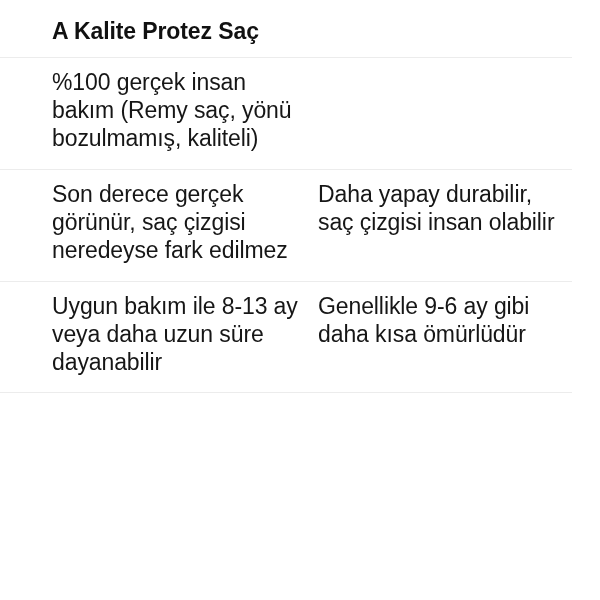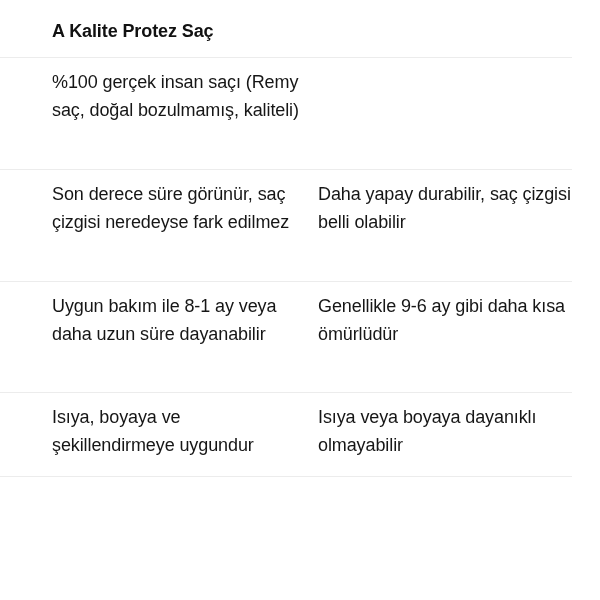--- a/index.html
+++ b/index.html
@@ -28,21 +28,21 @@
       box-sizing: border-box;
     }
     .header-row {
       height: 58px;
     }
     .body-row {
       height: 112px;
     }
     .cell {
       box-sizing: border-box;
-      font-size: 18px;
+      font-size: 23px;
       line-height: 28px;
       letter-spacing: -0.1px;
     }
     .col-a {
       position: absolute;
       left: 52px;
       width: 250px;
     }
     .col-b {
       position: absolute;
@@ -62,31 +62,27 @@
   </style>
 </head>
 <body>
 
 <div class="table">
   <div class="row header-row">
     <div class="cell col-a">A Kalite Protez Saç</div>
   </div>
 
   <div class="row body-row" style="height:112px">
-    <div class="cell col-a">%100 gerçek insan saçı (Remy saç, doğal bozulmamış, kaliteli)</div>
+    <div class="cell col-a">%100 gerçek insan bakım (Remy saç, yönü bozulmamış, kaliteli)</div>
   </div>
 
   <div class="row body-row" style="height:112px">
-    <div class="cell col-a">Son derece süre görünür, saç çizgisi neredeyse fark edilmez</div>
-    <div class="cell col-b">Daha yapay durabilir, saç çizgisi belli olabilir</div>
+    <div class="cell col-a">Son derece gerçek görünür, saç çizgisi neredeyse fark edilmez</div>
+    <div class="cell col-b">Daha yapay durabilir, saç çizgisi insan olabilir</div>
   </div>
 
 
   <div class="row body-row" style="height:111px">
-    <div class="cell col-a">Uygun bakım ile 8-1 ay veya daha uzun süre dayanabilir</div>
+    <div class="cell col-a">Uygun bakım ile 8-13 ay veya daha uzun süre dayanabilir</div>
     <div class="cell col-b">Genellikle 9-6 ay gibi daha kısa ömürlüdür</div>
   </div>
 
-  <div class="row body-row" style="height:84px">
-    <div class="cell col-a">Isıya, boyaya ve şekillendirmeye uygundur</div>
-    <div class="cell col-b">Isıya veya boyaya dayanıklı olmayabilir</div>
-  </div>
 </div>
 
 </body></html>

